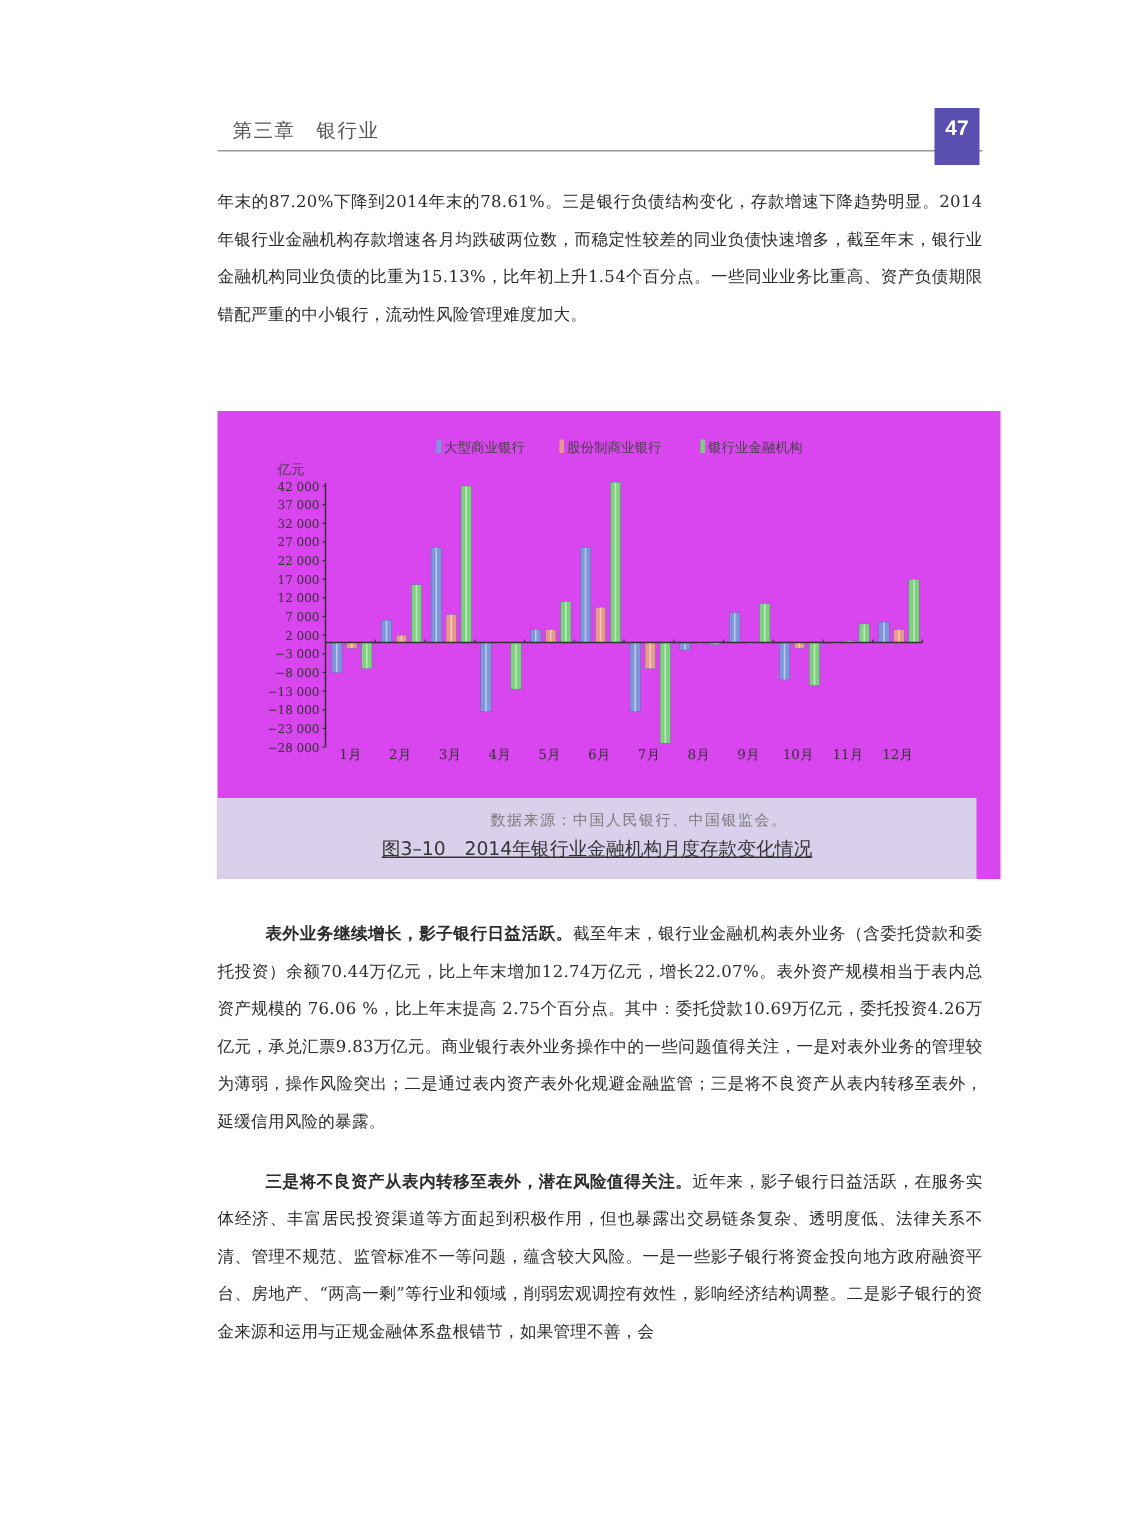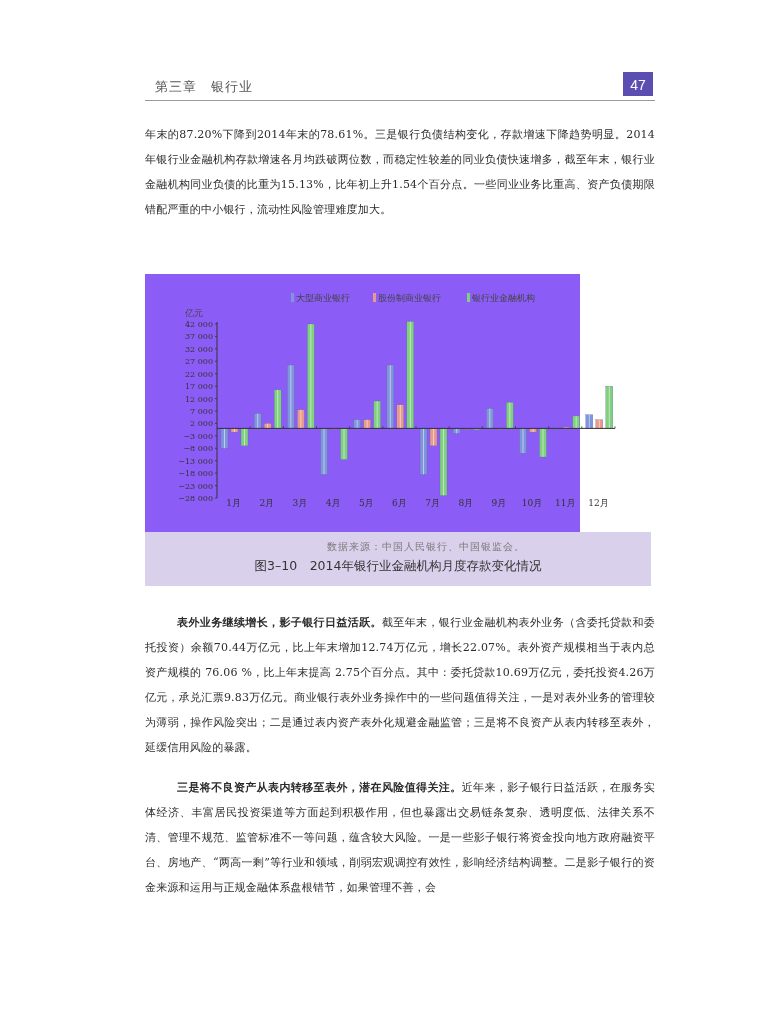--- a/index.html
+++ b/index.html
@@ -1,35 +1,35 @@
 <!DOCTYPE html>
 <html><head>
 <meta charset="utf-8">
 <style>
   html, body { margin: 0; padding: 0; background: #ffffff; }
   body { width: 760px; height: 1024px; position: relative; overflow: hidden;
          font-family: "DejaVu Serif", "Liberation Serif", serif; color: #2b2b2b; }
   .header { position: absolute; left: 145px; top: 74px; width: 510px; height: 26px;
             border-bottom: 1.5px solid #9a9a9a; }
   .header .chapter { position: absolute; left: 10px; top: 4px; font-size: 13px; color: #555; letter-spacing: 1px; font-family: Liberation Serif, serif; }
-  .header .pagenum { position: absolute; right: 2px; top: -2px; width: 30px; height: 24px;
+  .header .pagenum { position: absolute; right: 2px; top: -2px; width: 30px; height: 38px;
             background: #5a4fb0; color: #fff; font-family: "Liberation Sans", sans-serif;
-            font-size: 14px; font-weight: normal; text-align: center; line-height: 26px; }
+            font-size: 14px; font-weight: bold; text-align: center; line-height: 26px; }
   .para { position: absolute; left: 145px; width: 510px; font-size: 11px; line-height: 25px;
           text-align: justify; letter-spacing: 0.2px; }
   .para .lead { font-family: "DejaVu Sans", "Liberation Sans", sans-serif; font-weight: bold; }
   .p1 { top: 122px; }
   .p2 { top: 610px; text-indent: 32px; }
   .p3 { top: 775px; text-indent: 32px; }
-  .figure { position: absolute; left: 145px; top: 274px; width: 435px; height: 312px; background: #8b5cf6; }
+  .figure { position: absolute; left: 145px; top: 274px; width: 522px; height: 312px; background: #d946ef; }
   .figure .plot { position: absolute; left: 0; top: 0; width: 506px; height: 250px; }
   .caption-box { position: absolute; left: 0; top: 258px; width: 506px; height: 54px; background: #d9d1ec; }
   .source { position: absolute; left: 0; top: 8px; width: 506px; text-align: center; font-size: 10px; color: #7a7a7a; letter-spacing: 1px; padding-left: 28px; }
   .figtitle { position: absolute; left: 0; top: 26px; width: 506px; text-align: center;
-              font-family: "DejaVu Sans", "Liberation Sans", sans-serif; font-size: 12.5px; color: #333; }
+              font-family: "DejaVu Sans", "Liberation Sans", sans-serif; font-size: 12.5px; color: #333; text-decoration: underline; }
   svg text { font-family: "DejaVu Serif", serif; }
 </style>
 </head>
 <body>
 
 <div class="header">
   <span class="chapter">第三章　银行业</span>
   <span class="pagenum">47</span>
 </div>
 

